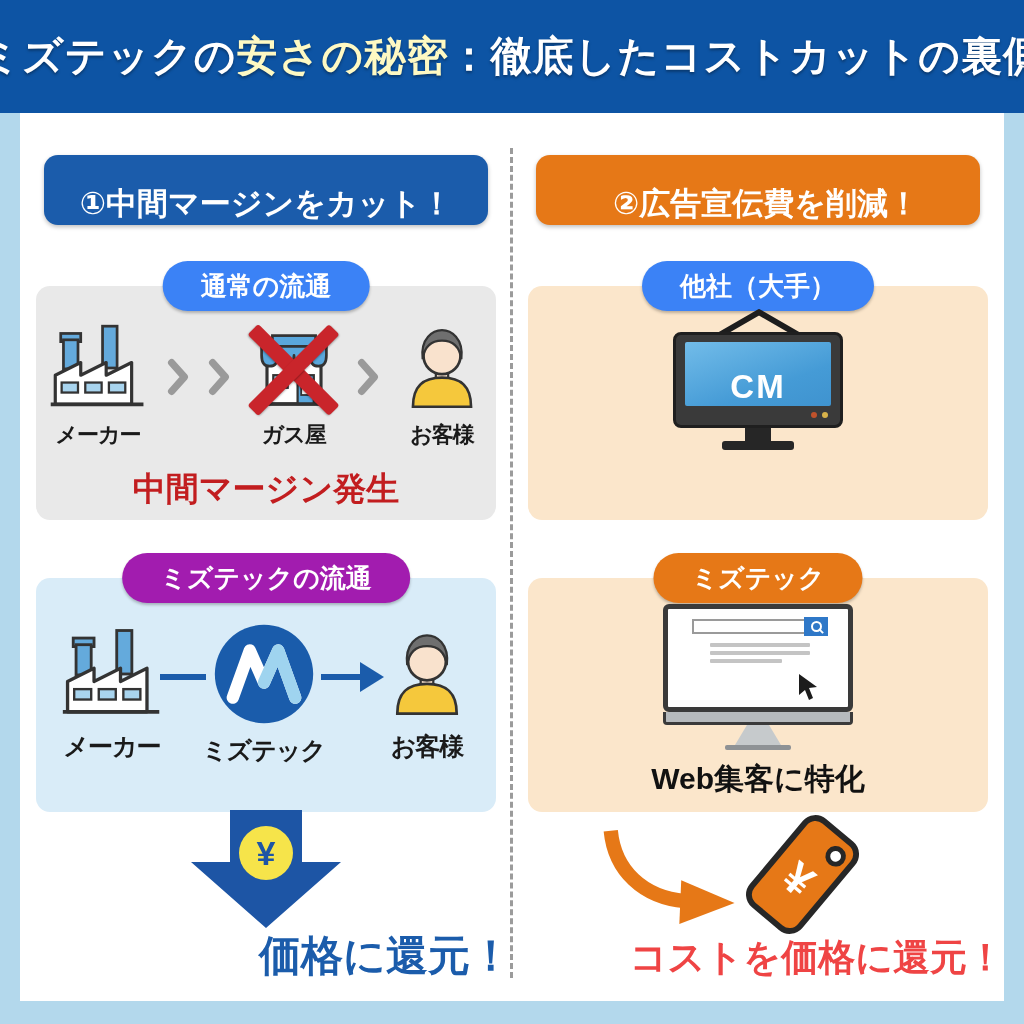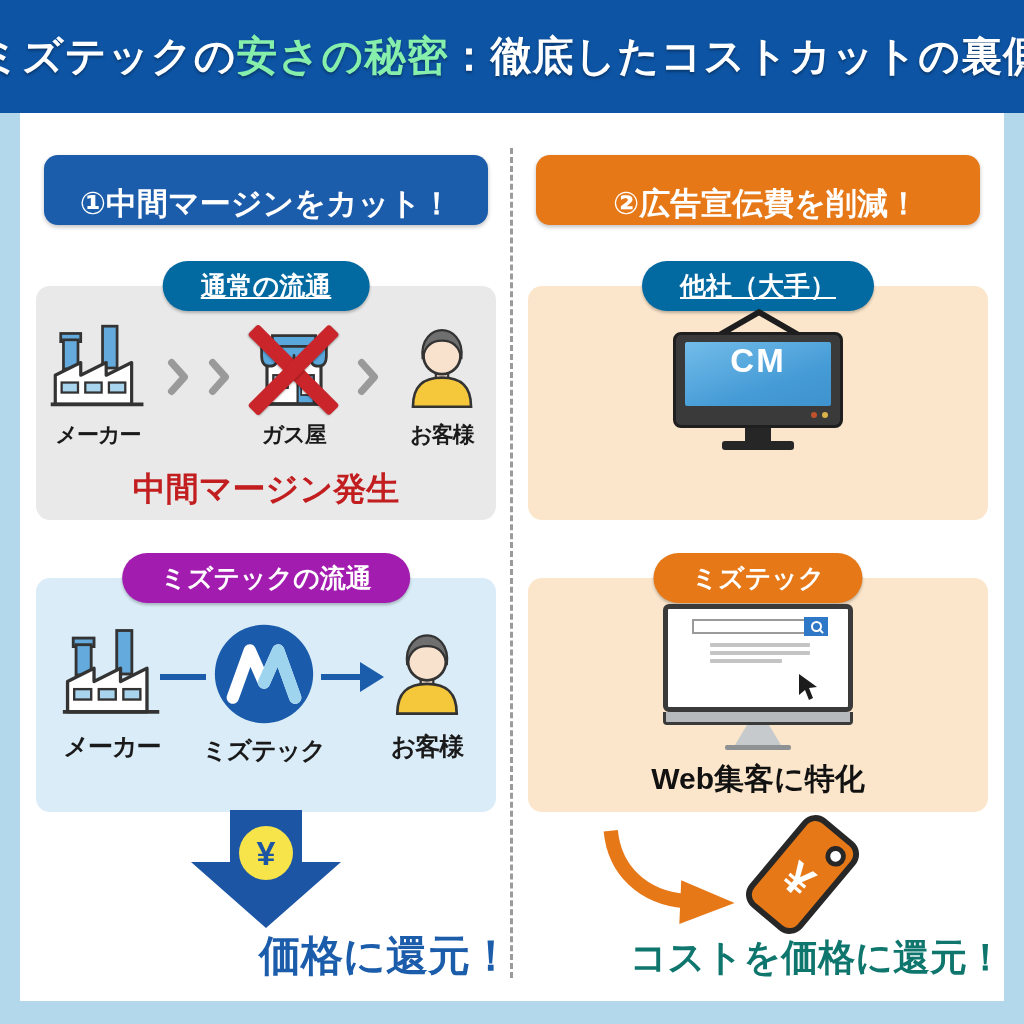--- a/index.html
+++ b/index.html
@@ -4,21 +4,21 @@
 <style>
   html,body{margin:0;padding:0;width:1024px;height:1024px;overflow:hidden;
     font-family:"Liberation Sans","DejaVu Sans",sans-serif;}
   #frame{position:relative;width:1024px;height:1024px;background:#b3d8ec;}
 
   
   .header{position:absolute;top:0;left:0;width:1024px;height:113px;background:#0d54a4;
     display:flex;align-items:center;justify-content:center;}
   .header h1{margin:0;font-size:41px;font-weight:800;color:#ffffff;letter-spacing:1px;
     text-shadow:0 2px 3px rgba(0,0,0,.35);white-space:nowrap;}
-  .hl{color:#86efac;}
+  .hl{color:#fef9c3;}
 
   
   .panel{position:absolute;left:20px;top:113px;width:984px;height:888px;background:#ffffff;}
   .divider{position:absolute;left:490px;top:35px;height:830px;border-left:3px dashed #9b9b9b;}
 
   .col{position:absolute;top:0;height:100%;width:492px;}
   .col-left{left:0;}
   .col-right{left:492px;}
 
   .heading-badge{position:absolute;top:42px;left:24px;right:24px;height:70px;border-radius:14px;
@@ -30,21 +30,21 @@
   .section-box{position:absolute;left:16px;width:460px;height:234px;border-radius:14px;}
   .box1{top:173px;}
   .box2{top:465px;}
   .box-gray{background:#e9e9e9;}
   .box-lightblue{background:#d9ecf8;}
   .box-peach{background:#fbe6cb;}
 
   .pill-badge{position:absolute;top:-25px;left:50%;transform:translateX(-50%);height:50px;
     padding:0 38px;border-radius:26px;display:flex;align-items:center;color:#fff;font-size:26px;
     font-weight:800;white-space:nowrap;box-shadow:0 2px 3px rgba(0,0,0,.25);}
-  .pill-gray{background:#0369a1;text-decoration:underline;}
+  .pill-gray{background:#3b82f6;}
   .pill-blue{background:#a21caf;align-items:center;}
   .pill-orange{background:#e67817;}
 
   
   .flow-row{display:flex;align-items:flex-start;justify-content:space-between;padding:36px 10px 0 12px;}
   .flow-item{display:flex;flex-direction:column;align-items:center;}
   .flow-icon{position:relative;}
   .flow-label{margin-top:2px;font-size:22px;font-weight:800;color:#1a1a1a;white-space:nowrap;letter-spacing:-1px;}
   .chevron{margin-top:34px;}
 
@@ -63,32 +63,32 @@
   .arrow-head{width:0;height:0;border-left:24px solid #1b5cab;border-top:15px solid transparent;
     border-bottom:15px solid transparent;margin:0 -2px 36px -3px;}
 
   
   .down-arrow-wrap{position:absolute;left:50%;transform:translateX(-50%);top:697px;width:150px;height:118px;}
   .yen-circle{position:absolute;top:16px;left:50%;transform:translateX(-50%);width:54px;height:54px;
     border-radius:50%;background:#f6e44a;display:flex;align-items:center;justify-content:center;
     font-size:34px;font-weight:800;color:#1d55a5;}
   .conclusion{position:absolute;left:0;right:0;text-align:right;font-weight:800;white-space:nowrap;}
   .conclusion-left{top:815px;font-size:42px;color:#1b5cab;}
-  .conclusion-right{top:820px;font-size:37px;color:#0f766e;}
+  .conclusion-right{top:820px;font-size:37px;color:#ef4444;}
 
   
   .media-stack{display:flex;flex-direction:column;align-items:center;padding-top:18px;}
   .antenna{position:relative;width:170px;height:28px;}
   .ant-l{position:absolute;left:38px;top:4px;width:50px;height:6px;background:#1d1d1d;
     border-radius:3px;transform:rotate(-30deg);transform-origin:right center;}
   .ant-r{position:absolute;left:84px;top:4px;width:50px;height:6px;background:#1d1d1d;
     border-radius:3px;transform:rotate(30deg);transform-origin:left center;}
   .tv-body{width:170px;height:96px;background:#3a3a3a;border:3px solid #1f1f1f;border-radius:8px;
     box-sizing:border-box;padding:7px 9px;position:relative;}
-  .tv-screen{width:100%;height:64px;border-radius:2px;display:flex;align-items:flex-start;justify-content:center;
+  .tv-screen{width:100%;height:64px;border-radius:2px;display:flex;align-items:flex-end;justify-content:center;
     background:linear-gradient(160deg,#72bce9 0%,#459bd6 65%,#3f93cf 100%);}
   .tv-cm{font-size:33px;font-weight:800;color:#fff;letter-spacing:2px;}
   .tv-dots{position:absolute;right:12px;bottom:7px;display:flex;gap:5px;}
   .dot{width:6px;height:6px;border-radius:50%;}
   .dot-red{background:#c0522b;}
   .dot-yellow{background:#d7b24a;}
   .tv-neck{width:26px;height:13px;background:#262626;margin:0 auto;}
   .tv-foot{width:72px;height:9px;background:#262626;border-radius:3px;margin:0 auto;}
 
   .box-caption{position:absolute;bottom:12px;left:0;right:0;text-align:center;font-size:30px;

